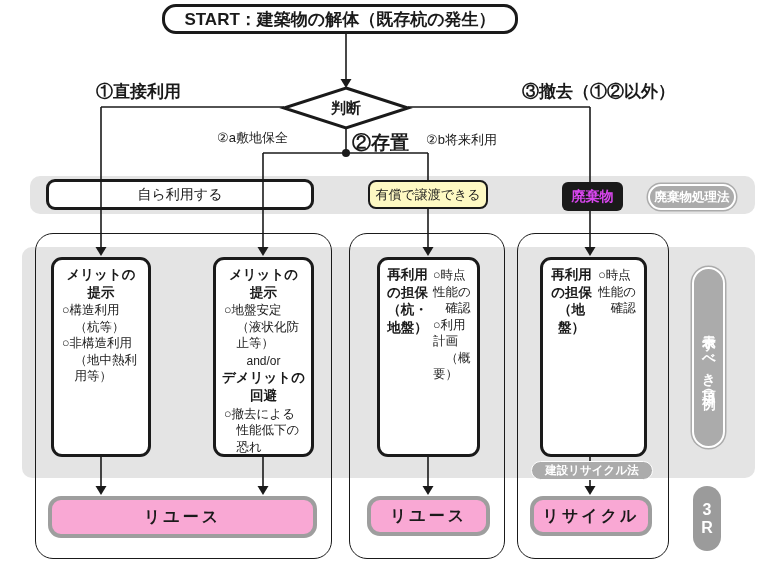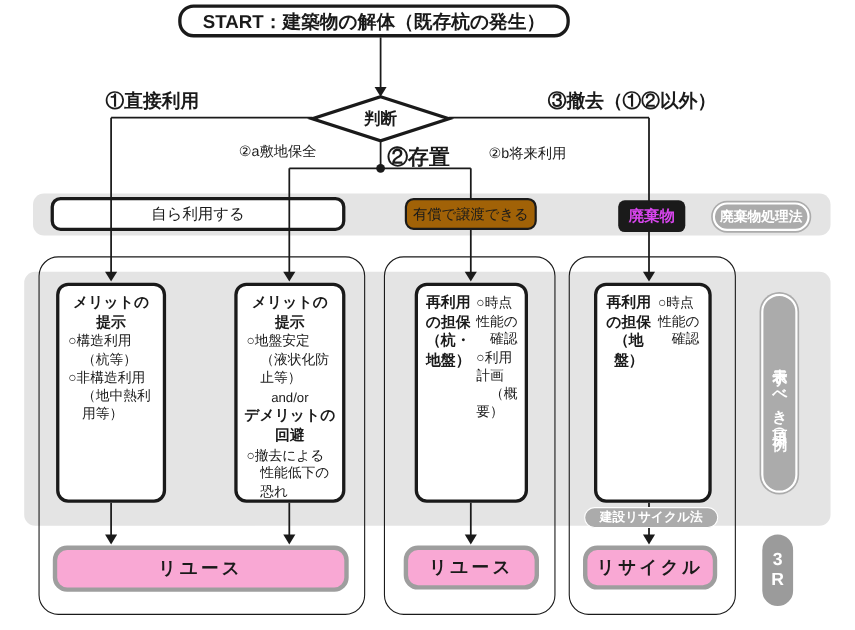--- a/index.html
+++ b/index.html
@@ -9,21 +9,21 @@
   }
   .abs{position:absolute;}
   .pre{white-space:pre-line;}
   .center{display:flex;align-items:center;justify-content:center;text-align:center;}
   
   .band{background:#e4e4e4;border-radius:10px;}
   
   .container{border:1.6px solid #1a1a1a;border-radius:18px;background:transparent;}
   
   .node{background:#fff;border:3px solid #1a1a1a;border-radius:9px;box-sizing:border-box;}
-  .node-thin{background:#a16207;border:2.5px solid #1a1a1a;border-radius:8px;box-sizing:border-box;}
+  .node-thin{background:#fef9c3;border:2.5px solid #1a1a1a;border-radius:8px;box-sizing:border-box;}
   
   .detail{background:#fff;border:3px solid #1a1a1a;border-radius:11px;box-sizing:border-box;
           padding:6px 5px 4px 5px;font-size:12.5px;line-height:1.32;}
   .detail .ttl{font-weight:700;text-align:center;font-size:13.5px;line-height:1.3;}
   .detail .body{text-align:left;padding-left:3px;margin-top:1px;}
   .detail .mid{text-align:center;font-size:12px;margin-top:2px;}
   .vcenter{display:flex;flex-direction:row;justify-content:center;}
   
   .result{background:#f9a8d4;border:4px solid #9e9e9e;border-radius:13px;box-sizing:border-box;
           font-weight:700;font-size:16px;letter-spacing:3px;}
@@ -85,24 +85,24 @@
 
   <div class="abs node center" style="left:162px;top:4px;width:356px;height:30px;border-radius:14px;font-weight:700;font-size:17px;">
     <span>START：建築物の解体（既存杭の発生）</span>
   </div>
 
   <div class="abs center" style="left:284px;top:97px;width:124px;height:22px;font-weight:700;font-size:15px;">
     <span>判断</span>
   </div>
 
   <div class="abs label" style="left:96px;top:80px;font-size:17px;">①直接利用</div>
-  <div class="abs label" style="left:498px;top:80px;font-size:17px;">③撤去（①②以外）</div>
+  <div class="abs label" style="left:522px;top:80px;font-size:17px;">③撤去（①②以外）</div>
   <div class="abs label" style="left:352px;top:130px;font-size:19px;">②存置</div>
   <div class="abs" style="left:217px;top:129px;font-size:13px;">②a敷地保全</div>
-  <div class="abs" style="left:444px;top:131px;font-size:13px;">②b将来利用</div>
+  <div class="abs" style="left:426px;top:131px;font-size:13px;">②b将来利用</div>
 
   <div class="abs node-thin center" style="left:368px;top:180px;width:120px;height:29px;font-size:13px;">
     <span>有償で譲渡できる</span>
   </div>
   <div class="abs center" style="left:562px;top:182px;width:61px;height:29px;background:#1a1a1a;color:#d946ef;font-weight:700;font-size:14px;border-radius:6px;">
     <span>廃棄物</span>
   </div>
   <div class="abs pill center" style="left:648px;top:184px;width:88px;height:26px;font-size:12.5px;">
     <span>廃棄物処理法</span>
   </div>

